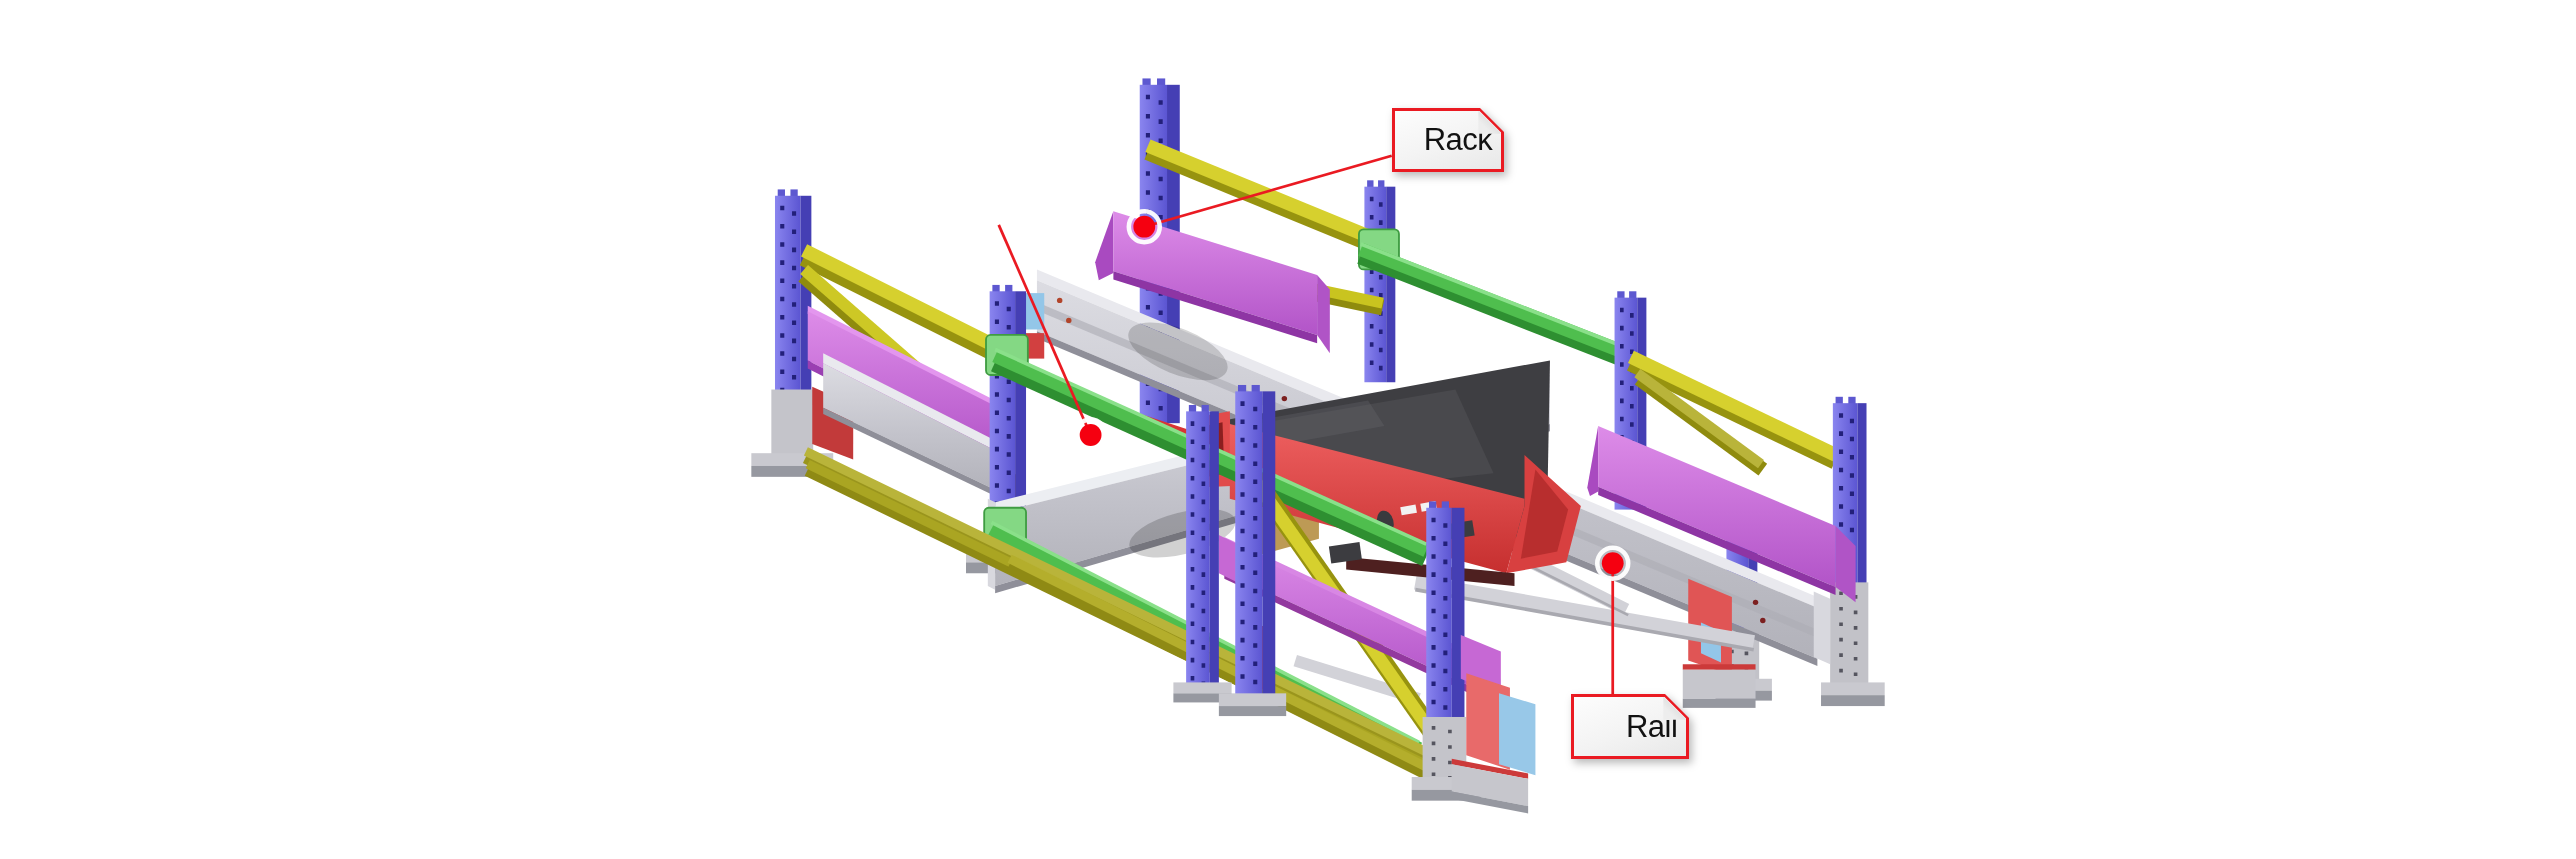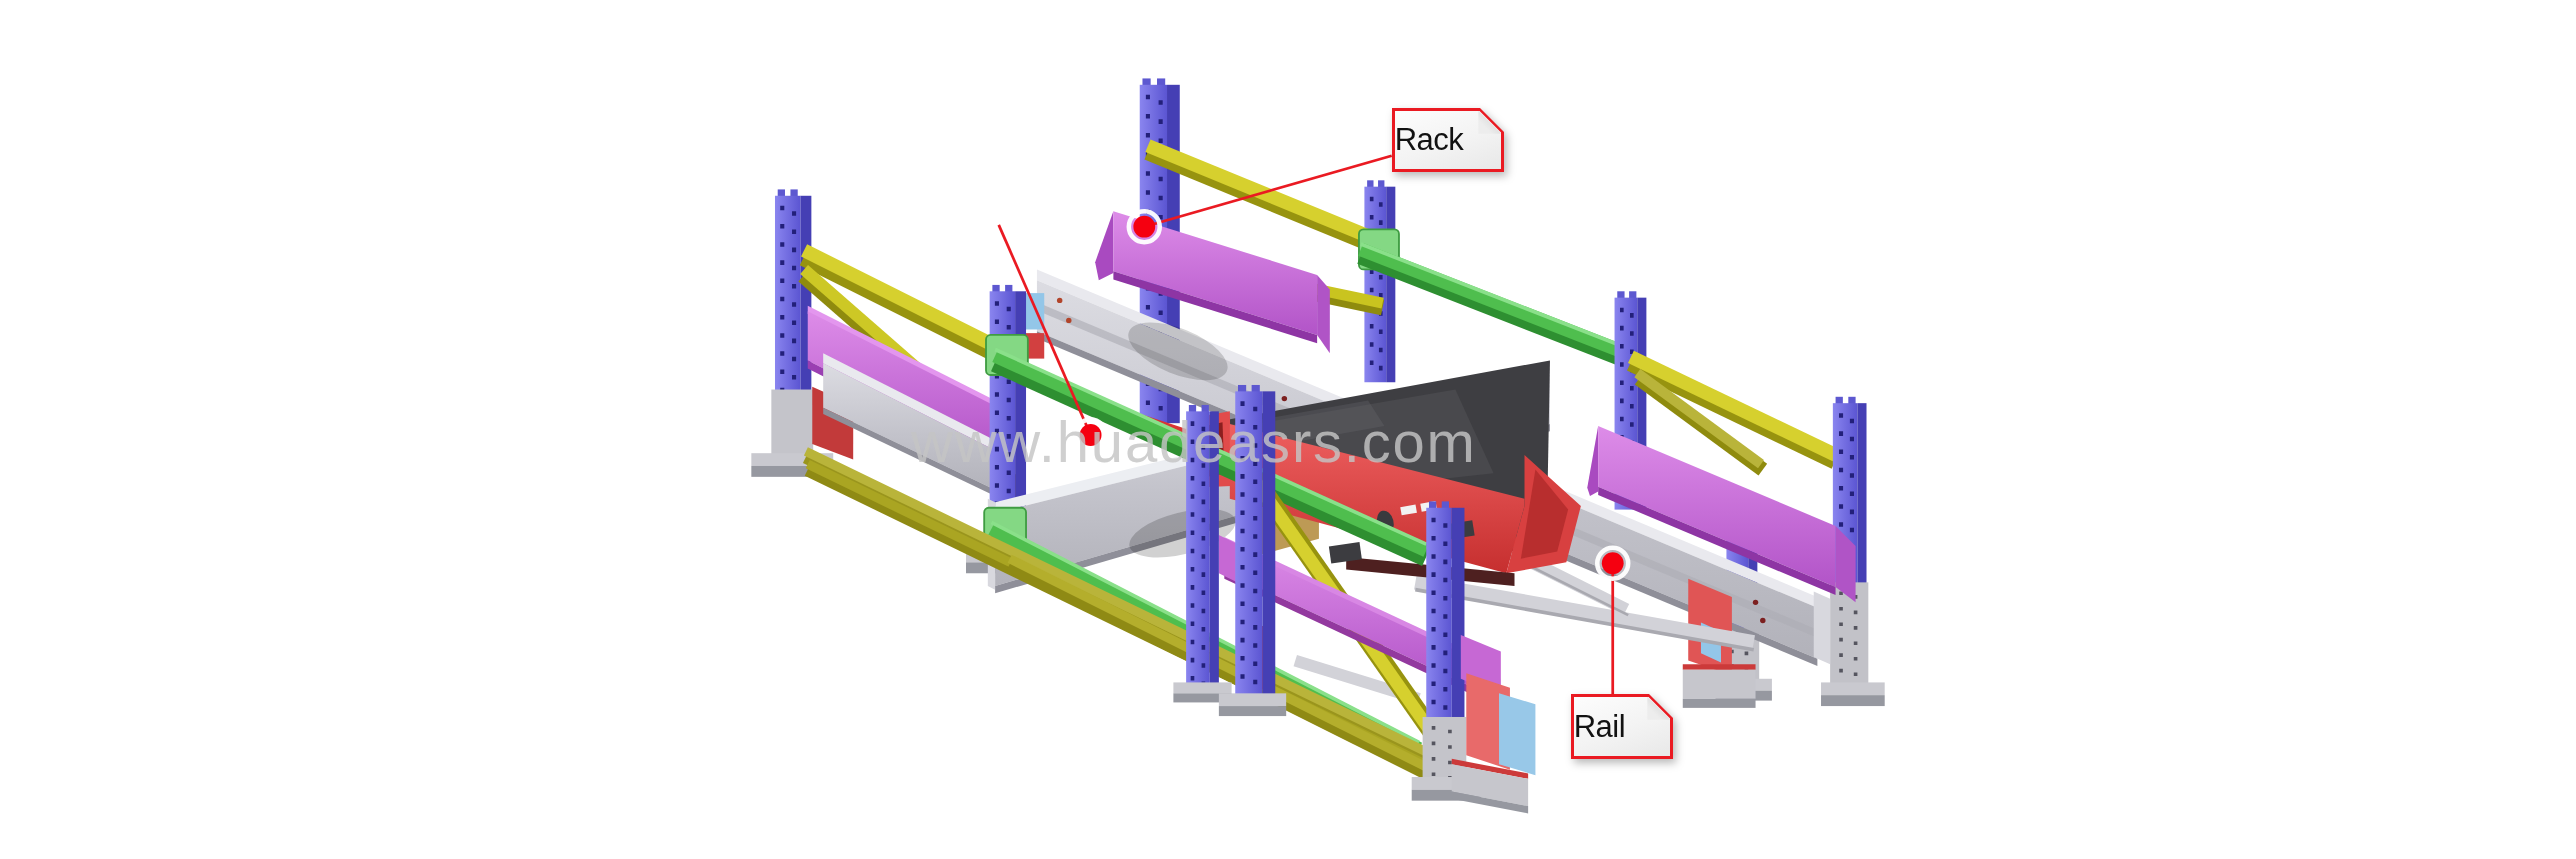--- a/index.html
+++ b/index.html
@@ -8,29 +8,29 @@
   #artwork{position:absolute;left:0;top:0;}
   
   .watermark{position:absolute;left:911px;top:408px;font-size:58px;letter-spacing:1.8px;
              color:rgba(197,197,197,0.82);white-space:nowrap;user-select:none;}
   
   .callout{position:absolute;filter:drop-shadow(3.6px 4.5px 4.5px rgba(0,0,0,0.28));}
   .callout .frame{position:absolute;inset:0;background:#ea1a22;
                   clip-path:polygon(0 0,calc(100% - 24px) 0,100% 24px,100% 100%,0 100%);}
   .callout .inner{position:absolute;inset:2.7px;background:linear-gradient(160deg,#fdfdfd 0%,#f3f3f3 55%,#e8e8e8 100%);
                   clip-path:polygon(0 0,calc(100% - 22px) 0,100% 22px,100% 100%,0 100%);
-                  display:flex;align-items:center;justify-content:flex-start;}
+                  display:flex;align-items:center;justify-content:flex-end;}
   .callout .fold{position:absolute;top:2.7px;right:2.7px;width:23px;height:23px;
                  background:linear-gradient(225deg,#c9c9c9 0%,#ededed 70%);
                  clip-path:polygon(0 0,100% 100%,0 100%);}
   .callout .txt{font-size:31px;color:#121212;letter-spacing:-0.5px;padding-right:9px;white-space:nowrap;}
   #callout-radio-shuttle{left:854px;top:161px;width:206px;height:64px;}
   #callout-radio-shuttle .txt{font-size:30px;}
   #callout-rack{left:1392px;top:108px;width:112px;height:64px;}
-  #callout-rail{left:1571px;top:694px;width:102px;height:65px;}
+  #callout-rail{left:1571px;top:694px;width:102px;height:65px;padding-left:16px;}
 </style>
 </head>
 <body>
 
 <div id="stage">
 
 <svg id="artwork" width="2576" height="860" viewBox="0 0 2832 945" xmlns="http://www.w3.org/2000/svg">
   <defs>
     <linearGradient id="upG" x1="0" y1="0" x2="1" y2="0">
       <stop offset="0" stop-color="#8a85ef"></stop>
@@ -353,21 +353,20 @@
       <circle cx="1258" cy="249" r="17" fill="none" stroke="#ffffff" stroke-width="5" opacity="0.95"></circle>
       <circle cx="1258" cy="249" r="12" fill="#f50010"></circle>
     </g>
     <g>
       <circle cx="1773" cy="619" r="17" fill="none" stroke="#ffffff" stroke-width="5" opacity="0.95"></circle>
       <circle cx="1773" cy="619" r="12" fill="#f50010"></circle>
     </g>
   </g>
 </svg>
 
-<div class="watermark">www.huadeasrs.com</div>
 
 
 <div class="callout" id="callout-rack">
   <div class="frame"></div>
   <div class="inner">
     <span class="txt">Rack</span>
   </div>
   <div class="fold"></div>
 </div>
 

